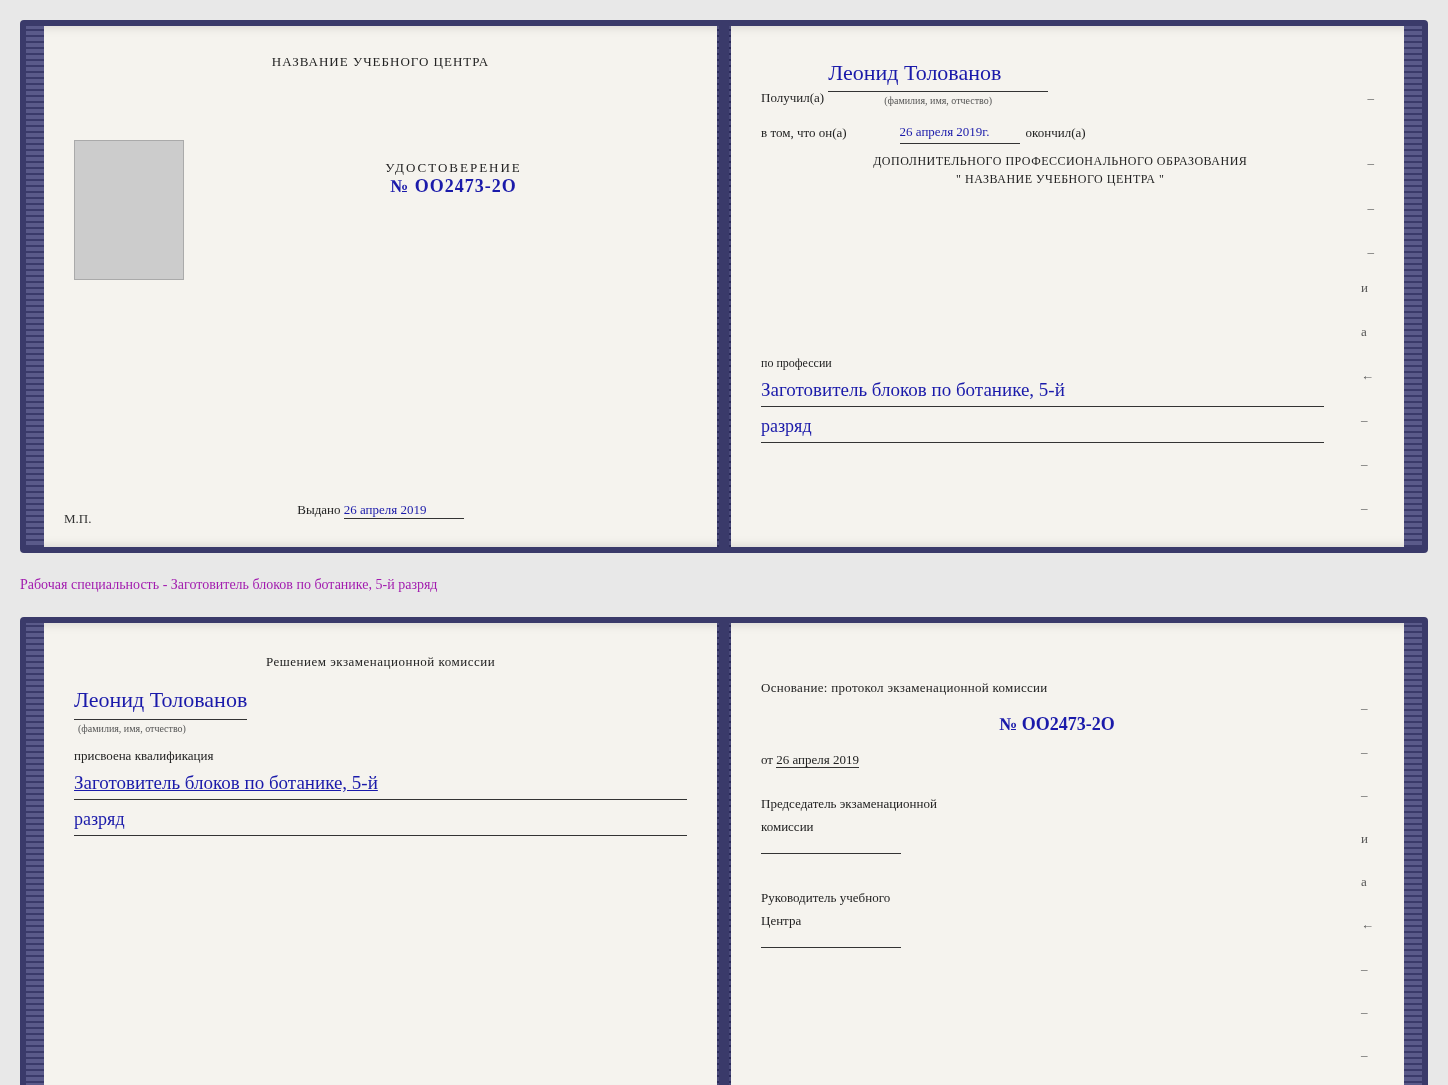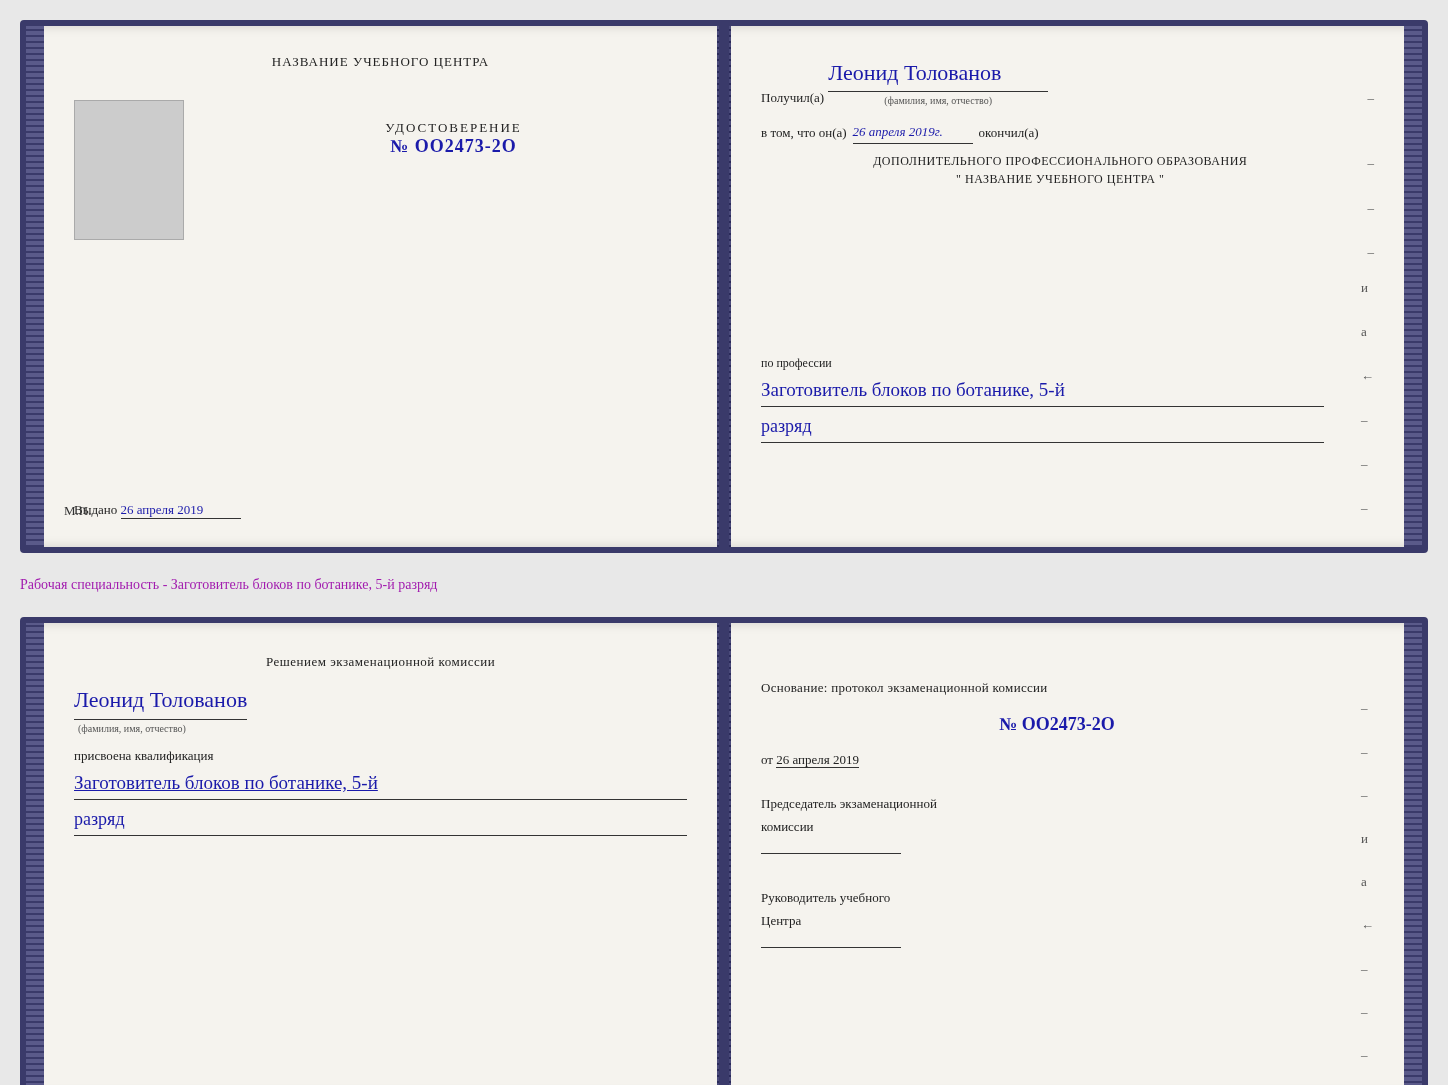--- a/index.html
+++ b/index.html
@@ -48,23 +48,24 @@
 
     
     .doc-left {
       border-right: none;
     }
 
     
     .card1-left {
       display: flex;
       flex-direction: column;
-      align-items: flex-start;
+      align-items: center;
       justify-content: space-between;
       min-height: 280px;
+      gap: 40px;
     }
 
     .card1-left .center-title {
       text-align: center;
       font-size: 13px;
       letter-spacing: 1px;
       color: #222;
       text-transform: uppercase;
       margin-bottom: 20px;
     }
@@ -105,21 +106,21 @@
 
     .vydano-line {
       display: inline-block;
       border-bottom: 1px solid #333;
       min-width: 120px;
       color: #1a1aaa;
     }
 
     .mp-label {
       position: absolute;
-      bottom: 28px;
+      bottom: 20px;
       left: 20px;
       font-size: 13px;
       color: #333;
     }
 
     
     .card1-right {
       font-size: 13px;
       color: #222;
       line-height: 1.7;
@@ -159,24 +160,24 @@
     }
 
     .vtom-line {
       font-size: 13px;
       display: flex;
       align-items: center;
       gap: 6px;
     }
 
     .vtom-date {
-      font-style: italic;
       color: #1a1aaa;
       border-bottom: 1px solid #333;
       min-width: 120px;
+      margin-left: 47px;
     }
 
     .block-title {
       font-size: 12px;
       letter-spacing: 0.5px;
       text-align: center;
       text-transform: uppercase;
       color: #222;
       line-height: 1.5;
     }

